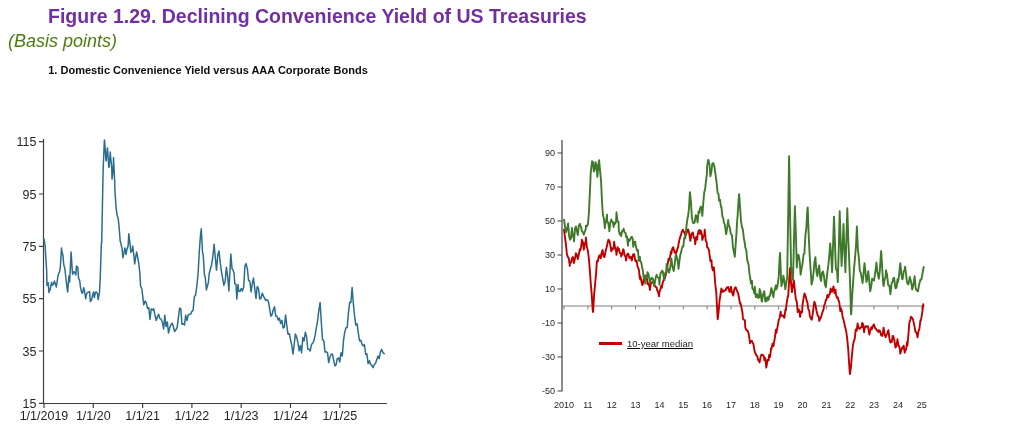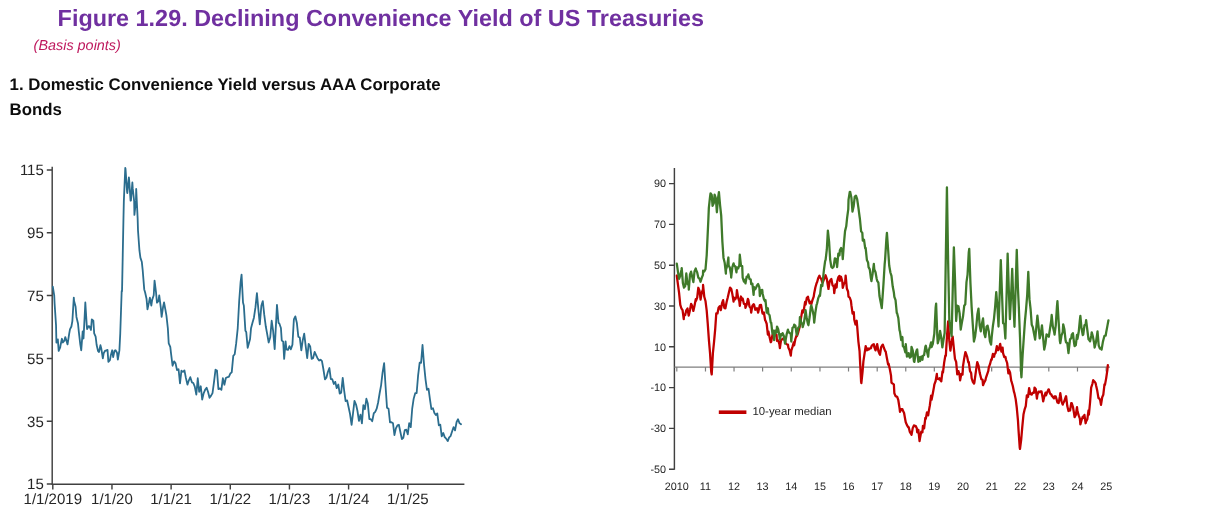--- a/index.html
+++ b/index.html
@@ -1,25 +1,25 @@
 <!DOCTYPE html>
 <html><head>
 <meta charset="utf-8">
 <style>
   html,body{margin:0;padding:0;background:#ffffff;}
   #stage{position:relative;width:1024px;height:436px;background:#ffffff;overflow:hidden;
          font-family:"Liberation Sans",sans-serif;}
   .fig-title{position:absolute;left:8px;top:5px;font-size:19.5px;font-weight:bold;color:#7030a0;white-space:nowrap;margin-left:40px;}
-  .fig-subtitle{position:absolute;left:8px;top:31px;font-size:12px;font-style:italic;color:#be185d;margin-left:20px;}
-  .panel-heading{position:absolute;top:60px;font-size:14px;font-weight:bold;color:#0d0d0d;line-height:21px;}
+  .fig-subtitle{position:absolute;left:8px;top:31px;font-size:18px;font-style:italic;color:#4d7c0f;}
+  .panel-heading{position:absolute;top:60px;font-size:11px;font-weight:bold;color:#0d0d0d;line-height:21px;text-align:center;}
   .panel-heading.p1{left:8px;width:400px;}
   .panel-heading.p2{left:532px;width:470px;}
   svg.chart{position:absolute;left:0;top:0;width:1024px;height:436px;pointer-events:none;}
   svg.chart text{font-family:"Liberation Sans",sans-serif;}
-  .legend{position:absolute;left:599px;top:334px;}
+  .legend{position:absolute;left:599px;top:334px;text-decoration:underline;}
   .legend-row{display:flex;align-items:center;height:19px;}
   .legend-swatch{display:inline-block;width:23px;height:2.6px;margin-right:5px;}
   .legend-label{font-size:9.5px;color:#262626;}
 </style>
 </head>
 <body>
 
 <div id="stage">
 
   <div class="fig-title">Figure 1.29. Declining Convenience Yield of US Treasuries</div>

